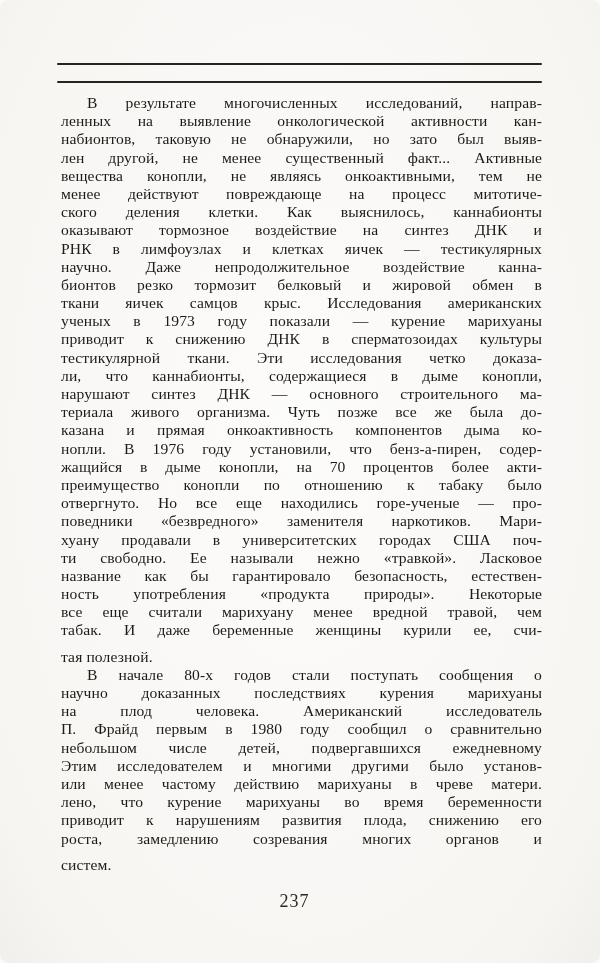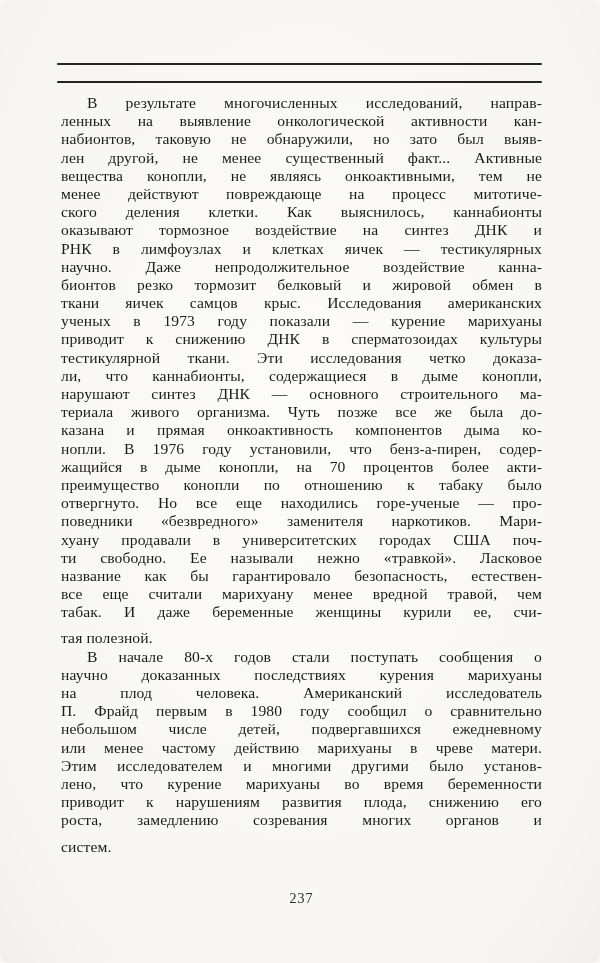--- a/index.html
+++ b/index.html
@@ -52,24 +52,24 @@
   .line.para-last {
     text-align-last: left;
     margin-top: 8px;
   }
   .line.para-first {
     text-indent: 26px;
   }
   .page-number {
     position: absolute;
     top: 891px;
-    left: 61px;
+    left: 54px;
     width: 481px;
     text-align: center;
-    font-size: 14px;
+    font-size: 18px;
     letter-spacing: 1px;
     color: #2b2923;
     font-family: Liberation Serif, serif;
   }
 </style>
 </head>
 <body>
 
 <div class="page">
   <div class="rule rule-1"></div>
@@ -95,29 +95,30 @@
       <div class="line">териала живого организма. Чуть позже все же была до-</div>
       <div class="line">казана и прямая онкоактивность компонентов дыма ко-</div>
       <div class="line">нопли. В 1976 году установили, что бенз-а-пирен, содер-</div>
       <div class="line">жащийся в дыме конопли, на 70 процентов более акти-</div>
       <div class="line">преимущество конопли по отношению к табаку было</div>
       <div class="line">отвергнуто. Но все еще находились горе-ученые — про-</div>
       <div class="line">поведники «безвредного» заменителя наркотиков. Мари-</div>
       <div class="line">хуану продавали в университетских городах США поч-</div>
       <div class="line">ти свободно. Ее называли нежно «травкой». Ласковое</div>
       <div class="line">название как бы гарантировало безопасность, естествен-</div>
+      <div class="line">ность употребления «продукта природы». Некоторые</div>
       <div class="line">все еще считали марихуану менее вредной травой, чем</div>
       <div class="line">табак. И даже беременные женщины курили ее, счи-</div>
       <div class="line para-last">тая полезной.</div>
       <div class="line para-first">В начале 80-х годов стали поступать сообщения о</div>
       <div class="line">научно доказанных последствиях курения марихуаны</div>
       <div class="line">на плод человека. Американский исследователь</div>
       <div class="line">П. Фрайд первым в 1980 году сообщил о сравнительно</div>
       <div class="line">небольшом числе детей, подвергавшихся ежедневному</div>
+      <div class="line">Этим исследователем и многими другими было установ-</div>
       <div class="line">или менее частому действию марихуаны в чреве матери.</div>
-      <div class="line">Этим исследователем и многими другими было установ-</div>
       <div class="line">лено, что курение марихуаны во время беременности</div>
       <div class="line">приводит к нарушениям развития плода, снижению его</div>
       <div class="line">роста, замедлению созревания многих органов и</div>
       <div class="line para-last">систем.</div>
     </div>
   <div class="page-number">237</div>
 </div>
 
 </body></html>

